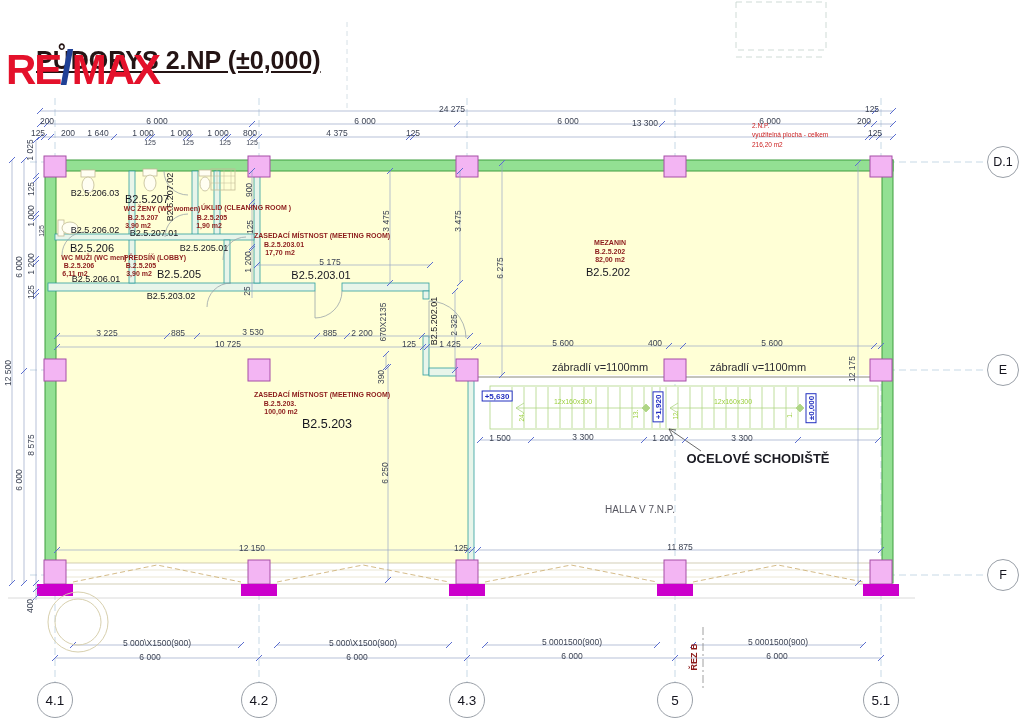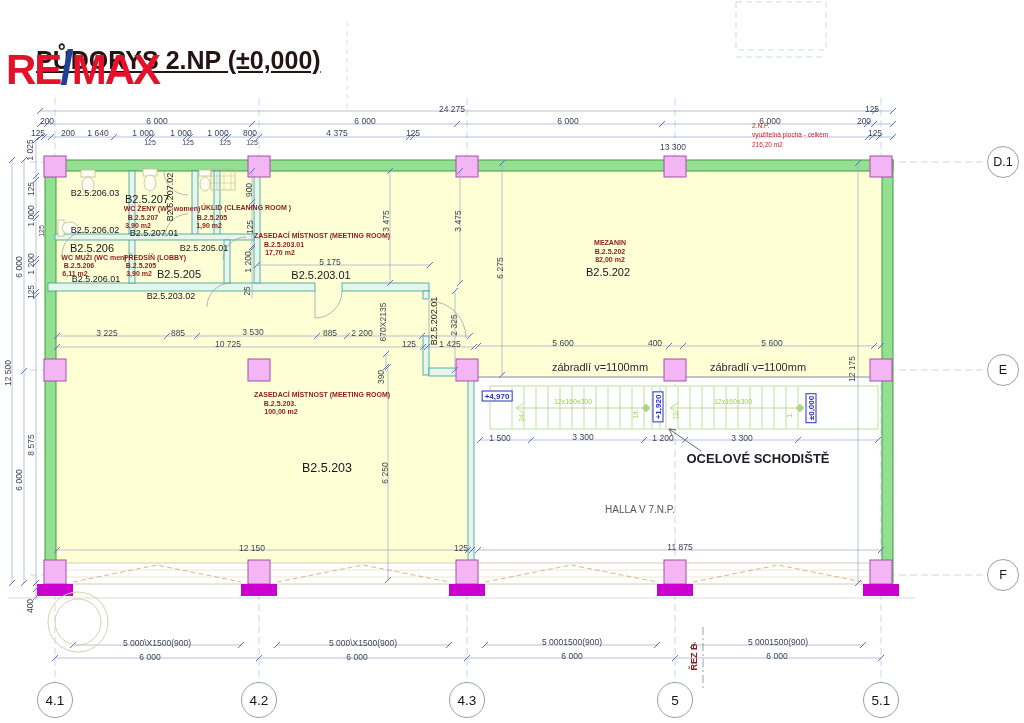--- a/index.html
+++ b/index.html
@@ -227,21 +227,21 @@
       <span class="lab dim" style="left: 864px; top: 121px;">200</span>
       <span class="lab dim" style="left: 38px; top: 133px;">125</span>
       <span class="lab dim" style="left: 68px; top: 133px;">200</span>
       <span class="lab dim" style="left: 98px; top: 133px;">1 640</span>
       <span class="lab dim" style="left: 143px; top: 133px;">1 000</span>
       <span class="lab dim" style="left: 181px; top: 133px;">1 000</span>
       <span class="lab dim" style="left: 218px; top: 133px;">1 000</span>
       <span class="lab dim" style="left: 250px; top: 133px;">800</span>
       <span class="lab dim" style="left: 337px; top: 133px;">4 375</span>
       <span class="lab dim" style="left: 413px; top: 133px;">125</span>
-      <span class="lab dim" style="left: 645px; top: 147px; margin-left: 28px;">13 300</span>
+      <span class="lab dim" style="left: 645px; top: 123px;">13 300</span>
       <span class="lab dim" style="left: 875px; top: 133px;">125</span>
       <span class="lab dim-sm" style="left: 150px; top: 142px;">125</span>
       <span class="lab dim-sm" style="left: 188px; top: 142px;">125</span>
       <span class="lab dim-sm" style="left: 225px; top: 142px;">125</span>
       <span class="lab dim-sm" style="left: 252px; top: 142px;">125</span>
       <span class="lab dim rot" style="left: 8px; top: 373px;">12 500</span>
       <span class="lab dim rot" style="left: 19px; top: 267px;">6 000</span>
       <span class="lab dim rot" style="left: 19px; top: 480px;">6 000</span>
       <span class="lab dim rot" style="left: 30px; top: 150px;">1 025</span>
       <span class="lab dim rot" style="left: 31px; top: 189px;">125</span>
@@ -317,27 +317,27 @@
       <span class="lab code" style="left: 95px; top: 230px;">B2.5.206.02</span>
       <span class="lab code" style="left: 154px; top: 233px;">B2.5.207.01</span>
       <span class="lab code" style="left: 204px; top: 248px;">B2.5.205.01</span>
       <span class="lab code" style="left: 96px; top: 279px;">B2.5.206.01</span>
       <span class="lab code" style="left: 171px; top: 296px;">B2.5.203.02</span>
       <span class="lab code-lg" style="left: 147px; top: 199px;">B2.5.207</span>
       <span class="lab code-lg" style="left: 92px; top: 248px;">B2.5.206</span>
       <span class="lab code-lg" style="left: 179px; top: 274px;">B2.5.205</span>
       <span class="lab code-lg" style="left: 321px; top: 275px;">B2.5.203.01</span>
       <span class="lab code-lg" style="left: 608px; top: 272px;">B2.5.202</span>
-      <span class="lab code-xl" style="left: 327px; top: 424px; margin-top: 44px;">B2.5.203</span>
+      <span class="lab code-xl" style="left: 327px; top: 424px;">B2.5.203</span>
       <span class="lab note" style="left: 600px; top: 367px;">zábradlí v=1100mm</span>
       <span class="lab note" style="left: 758px; top: 367px;">zábradlí v=1100mm</span>
       <span class="lab note-b" style="left: 758px; top: 458px;">OCELOVÉ SCHODIŠTĚ</span>
       <span class="lab hall" style="left: 640px; top: 509px;">HALLA V 7.N.P.</span>
       <span class="lab rez rot" style="left: 694px; top: 657px;">ŘEZ B</span>
-      <span class="lab level" style="left: 497px; top: 396px;">+4,970</span>
+      <span class="lab level" style="left: 497px; top: 396px;">+5,630</span>
       <span class="lab level rot" style="left: 658px; top: 407px;">+1,920</span>
       <span class="lab level rot" style="left: 811px; top: 408px;">±0,000</span>
       <span class="lab grn" style="left: 573px; top: 401px;">12x160x300</span>
       <span class="lab grn" style="left: 733px; top: 401px;">12x160x300</span>
       <span class="lab grn-sm rot" style="left: 521px; top: 417px;">24.</span>
       <span class="lab grn-sm rot" style="left: 635px; top: 414px;">13.</span>
       <span class="lab grn-sm rot" style="left: 675px; top: 415px;">12.</span>
       <span class="lab grn-sm rot" style="left: 789px; top: 415px;">1.</span>
     </div>
   <div id="bubbles">

